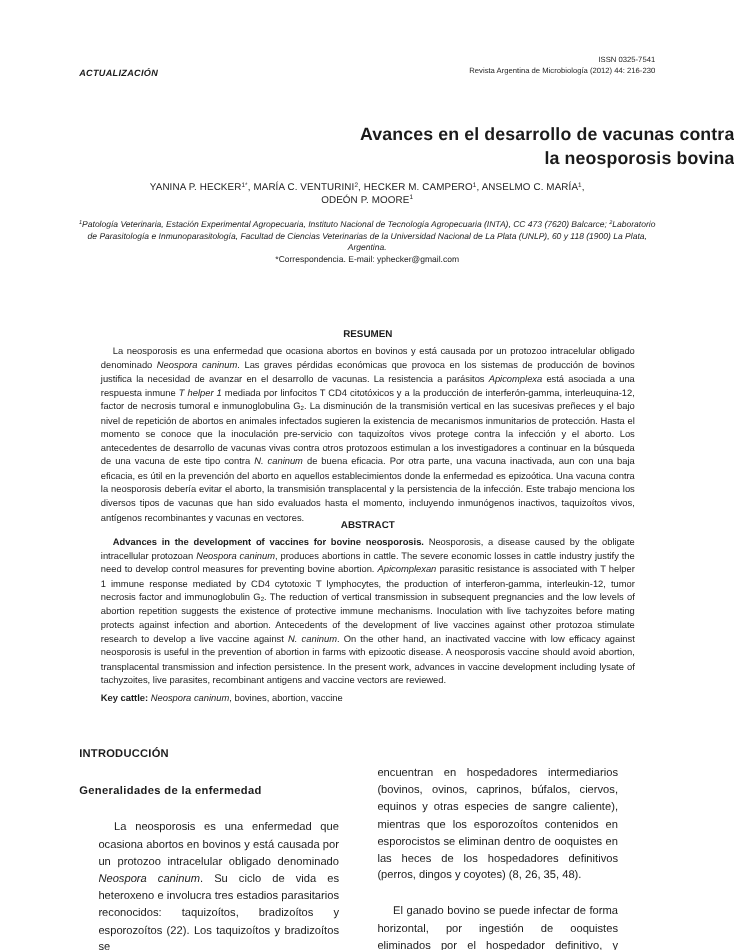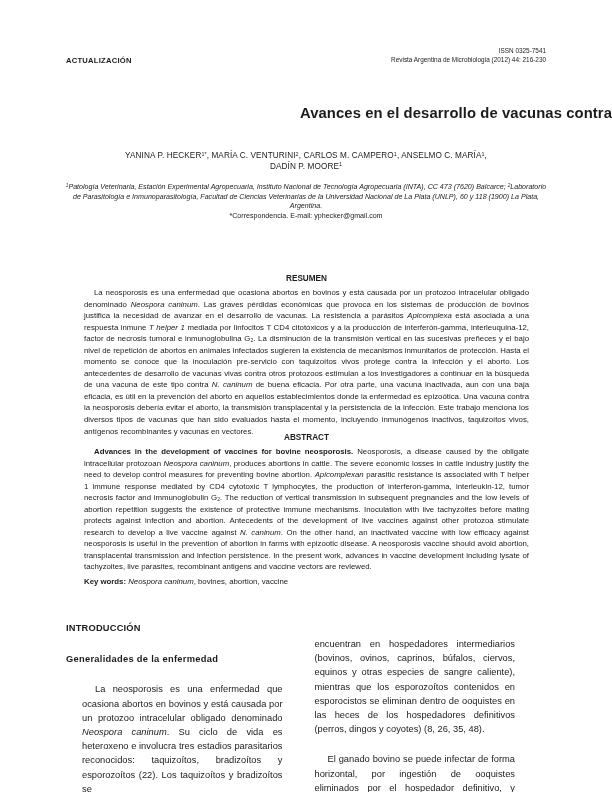--- a/index.html
+++ b/index.html
@@ -16,21 +16,21 @@
   sup, sub { font-size: 65%; line-height: 0; position: relative; vertical-align: baseline; }
   sup { top: -0.45em; }
   sub { top: 0.25em; }
   p, h1, h2, h3 { margin: 0; }
 
   
   .masthead {
     position: absolute; top: 47px; left: 66px; width: 480px;
     display: flex; justify-content: space-between; align-items: flex-end;
   }
-  .section-label { font-weight: bold; font-size: 7.6px; letter-spacing: 0.25px; }
+  .section-label { font-weight: bold; font-size: 7.6px; letter-spacing: 0.25px; font-style: italic; }
   .journal-ref { text-align: right; font-size: 6.4px; line-height: 8.8px; color: #222; }
 
   
   .title-block { position: absolute; top: 104px; left: 0; width: 612px; text-align: right; }
   .title { font-size: 14.8px; font-weight: bold; line-height: 19.5px; letter-spacing: 0.1px; }
   .authors { position: absolute; top: 151px; left: 0; width: 612px; text-align: center;
              font-size: 8.2px; line-height: 10.8px; letter-spacing: 0.1px; }
 
   
   .affiliations { position: absolute; top: 183px; left: 63px; width: 486px;
@@ -62,42 +62,42 @@
 
   <header class="masthead">
     <div class="section-label">ACTUALIZACIÓN</div>
     <div class="journal-ref">
       <div>ISSN 0325-7541</div>
       <div>Revista Argentina de Microbiología (2012) 44: 216-230</div>
     </div>
   </header>
 
   <div class="title-block">
-    <h1 class="title"><span>Avances en el desarrollo de vacunas contra</span><br></h1>
+    <h1 class="title"><span>Avances en el desarrollo de vacunas contra</span><br><span>la neosporosis bovina</span></h1>
   </div>
 
   <div class="authors">
-    <div><span>YANINA P. HECKER</span><sup>1*</sup><span>, MARÍA C. VENTURINI</span><sup>2</sup><span>, CARLOS M. CAMPERO</span><sup>1</sup><span>, ANSELMO C. MARÍA</span><sup>1</sup><span>,</span></div>
-    <div><span>DADÍN P. MOORE</span><sup>1</sup></div>
+    <div><span>YANINA P. HECKER</span><sup>1*</sup><span>, MARÍA C. VENTURINI</span><sup>2</sup><span>, HECKER M. CAMPERO</span><sup>1</sup><span>, ANSELMO C. MARÍA</span><sup>1</sup><span>,</span></div>
+    <div><span>ODEÓN P. MOORE</span><sup>1</sup></div>
   </div>
 
   <div class="affiliations">
     <div class="aff-text"><sup>1</sup><span>Patología Veterinaria, Estación Experimental Agropecuaria, Instituto Nacional de Tecnología Agropecuaria (INTA), CC 473 (7620) Balcarce; </span><sup>2</sup><span>Laboratorio de Parasitología e Inmunoparasitología, Facultad de Ciencias Veterinarias de la Universidad Nacional de La Plata (UNLP), 60 y 118 (1900) La Plata, Argentina.</span></div>
     <div class="correspondence">*Correspondencia. E-mail: yphecker@gmail.com</div>
   </div>
 
   <section class="abstract-sec resumen">
     <h2 class="sec-heading">RESUMEN</h2>
     <p class="sec-body"><span>La neosporosis es una enfermedad que ocasiona abortos en bovinos y está causada por un protozoo intracelular obligado denominado </span><span style="font-style: italic;">Neospora caninum</span><span>. Las graves pérdidas económicas que provoca en los sistemas de producción de bovinos justifica la necesidad de avanzar en el desarrollo de vacunas. La resistencia a parásitos </span><span style="font-style: italic;">Apicomplexa</span><span> está asociada a una respuesta inmune </span><span style="font-style: italic;">T helper 1</span><span> mediada por linfocitos T CD4 citotóxicos y a la producción de interferón-gamma, interleuquina-12, factor de necrosis tumoral e inmunoglobulina G</span><sub>2</sub><span>. La disminución de la transmisión vertical en las sucesivas preñeces y el bajo nivel de repetición de abortos en animales infectados sugieren la existencia de mecanismos inmunitarios de protección. Hasta el momento se conoce que la inoculación pre-servicio con taquizoítos vivos protege contra la infección y el aborto. Los antecedentes de desarrollo de vacunas vivas contra otros protozoos estimulan a los investigadores a continuar en la búsqueda de una vacuna de este tipo contra </span><span style="font-style: italic;">N. caninum</span><span> de buena eficacia. Por otra parte, una vacuna inactivada, aun con una baja eficacia, es útil en la prevención del aborto en aquellos establecimientos donde la enfermedad es epizoótica. Una vacuna contra la neosporosis debería evitar el aborto, la transmisión transplacental y la persistencia de la infección. Este trabajo menciona los diversos tipos de vacunas que han sido evaluados hasta el momento, incluyendo inmunógenos inactivos, taquizoítos vivos, antígenos recombinantes y vacunas en vectores.</span></p>
   </section>
 
   <section class="abstract-sec abstract">
     <h2 class="sec-heading">ABSTRACT</h2>
     <p class="sec-body"><span style="font-weight: bold;">Advances in the development of vaccines for bovine neosporosis.</span><span> Neosporosis, a disease caused by the obligate intracellular protozoan </span><span style="font-style: italic;">Neospora caninum</span><span>, produces abortions in cattle. The severe economic losses in cattle industry justify the need to develop control measures for preventing bovine abortion. </span><span style="font-style: italic;">Apicomplexan</span><span> parasitic resistance is associated with T helper 1 immune response mediated by CD4 cytotoxic T lymphocytes, the production of interferon-gamma, interleukin-12, tumor necrosis factor and immunoglobulin G</span><sub>2</sub><span>. The reduction of vertical transmission in subsequent pregnancies and the low levels of abortion repetition suggests the existence of protective immune mechanisms. Inoculation with live tachyzoites before mating protects against infection and abortion. Antecedents of the development of live vaccines against other protozoa stimulate research to develop a live vaccine against </span><span style="font-style: italic;">N. caninum</span><span>. On the other hand, an inactivated vaccine with low efficacy against neosporosis is useful in the prevention of abortion in farms with epizootic disease. A neosporosis vaccine should avoid abortion, transplacental transmission and infection persistence. In the present work, advances in vaccine development including lysate of tachyzoites, live parasites, recombinant antigens and vaccine vectors are reviewed.</span></p>
-    <p class="sec-keywords"><span style="font-weight: bold;">Key words:</span><span> </span><span style="font-style: italic;">Neospora caninum</span><span>, bovines, abortion, vaccine</span></p>
+    <p class="sec-keywords"><span style="font-weight: bold;">Key cattle:</span><span> </span><span style="font-style: italic;">Neospora caninum</span><span>, bovines, abortion, vaccine</span></p>
   </section>
 
   <div class="columns">
     <div class="col">
       <h2 class="main-heading">INTRODUCCIÓN</h2>
       <h3 class="sub-heading">Generalidades de la enfermedad</h3>
       <p class="body-par indent"><span>La neosporosis es una enfermedad que ocasiona abortos en bovinos y está causada por un protozoo intracelular obligado denominado </span><span style="font-style: italic;">Neospora caninum</span><span>. Su ciclo de vida es heteroxeno e involucra tres estadios parasitarios reconocidos: taquizoítos, bradizoítos y esporozoítos (22). Los taquizoítos y bradizoítos se</span></p>
     </div>
     <div class="col">
       <p class="body-par"><span>encuentran en hospedadores intermediarios (bovinos, ovinos, caprinos, búfalos, ciervos, equinos y otras especies de sangre caliente), mientras que los esporozoítos contenidos en esporocistos se eliminan dentro de ooquistes en las heces de los hospedadores definitivos (perros, dingos y coyotes) (8, 26, 35, 48).</span></p>

